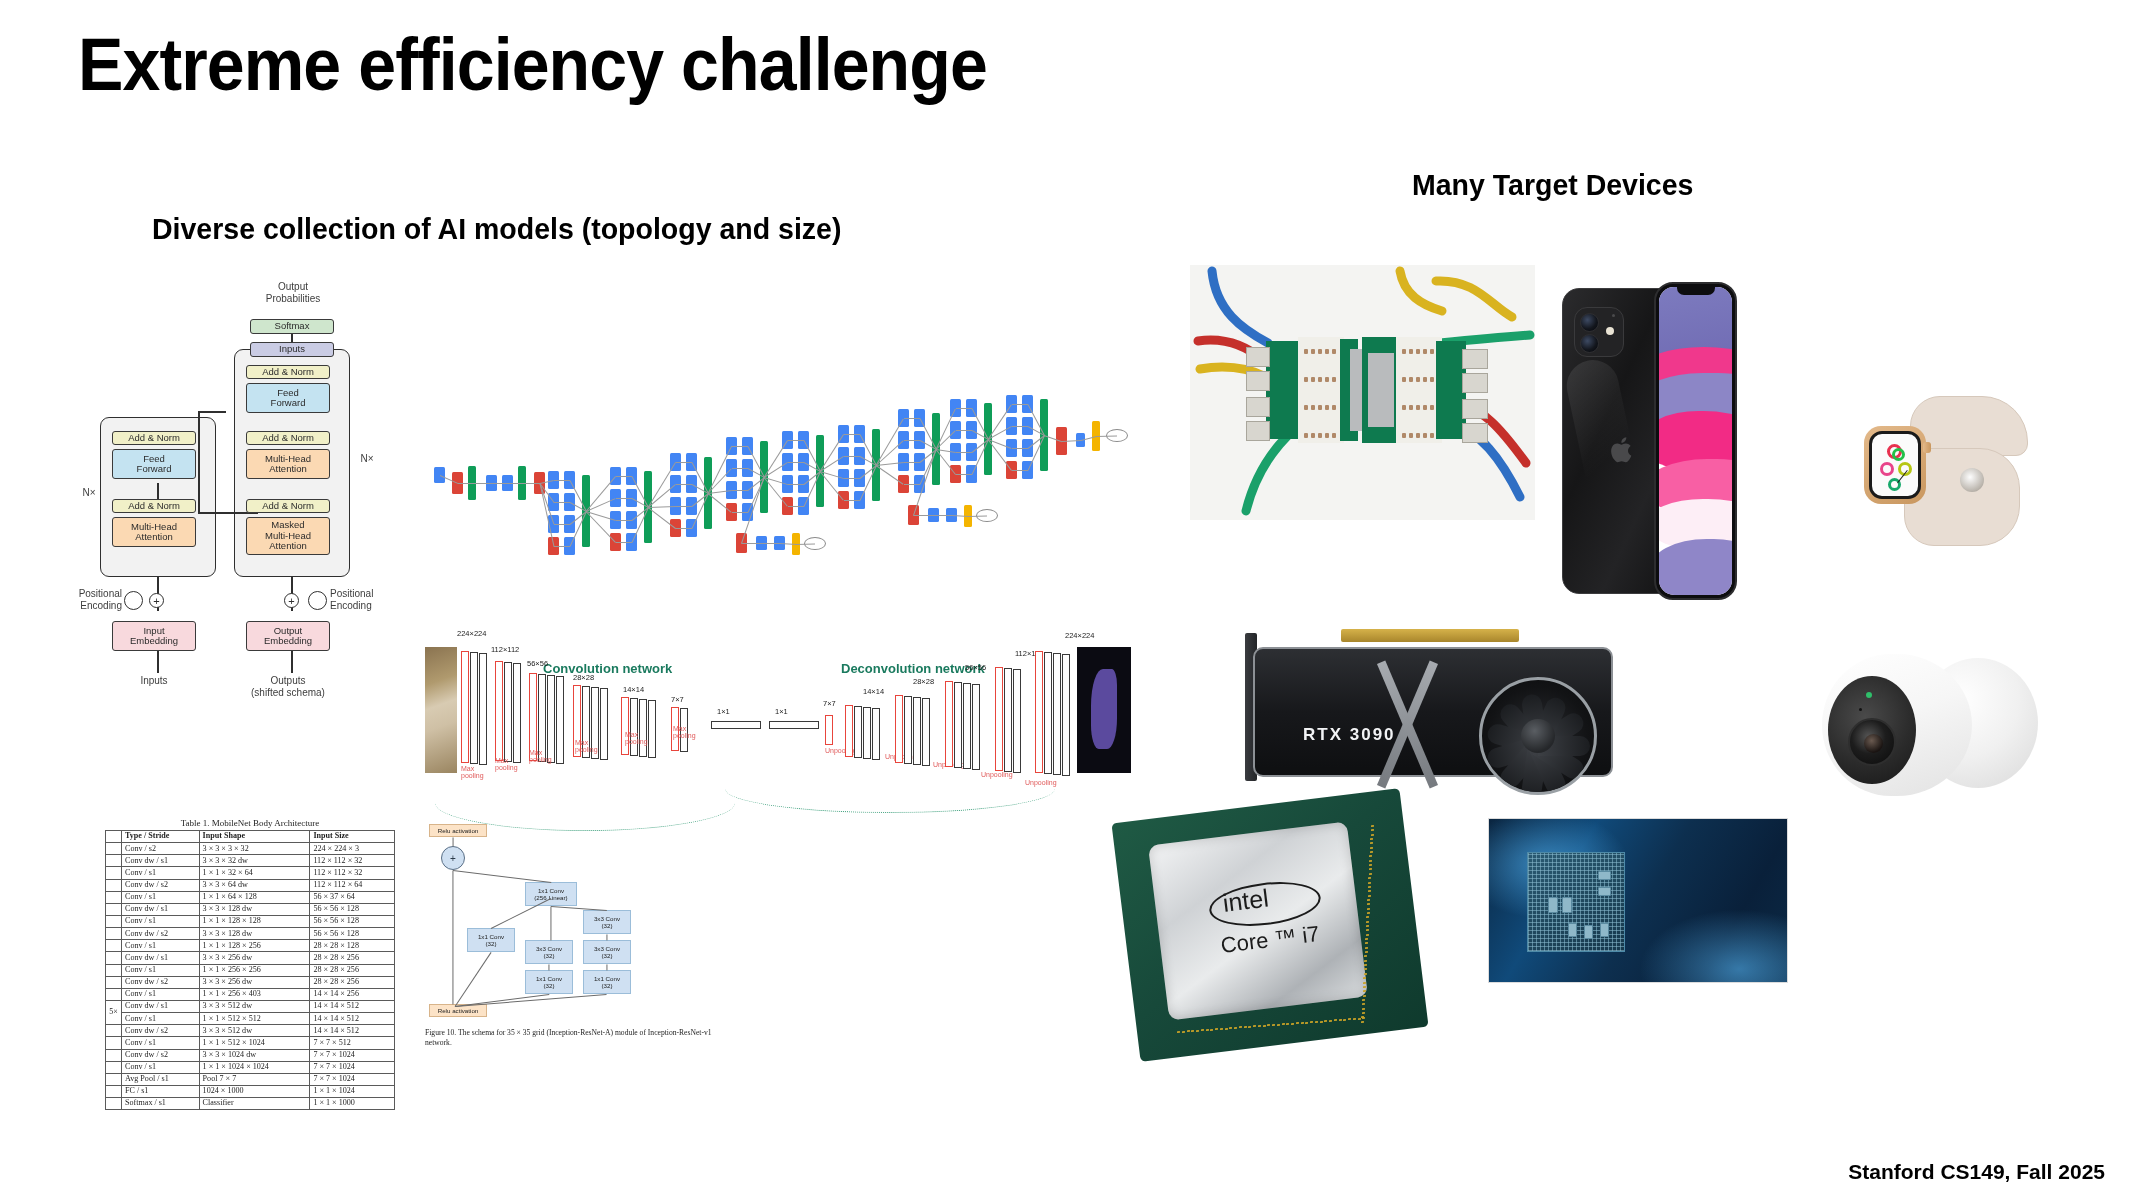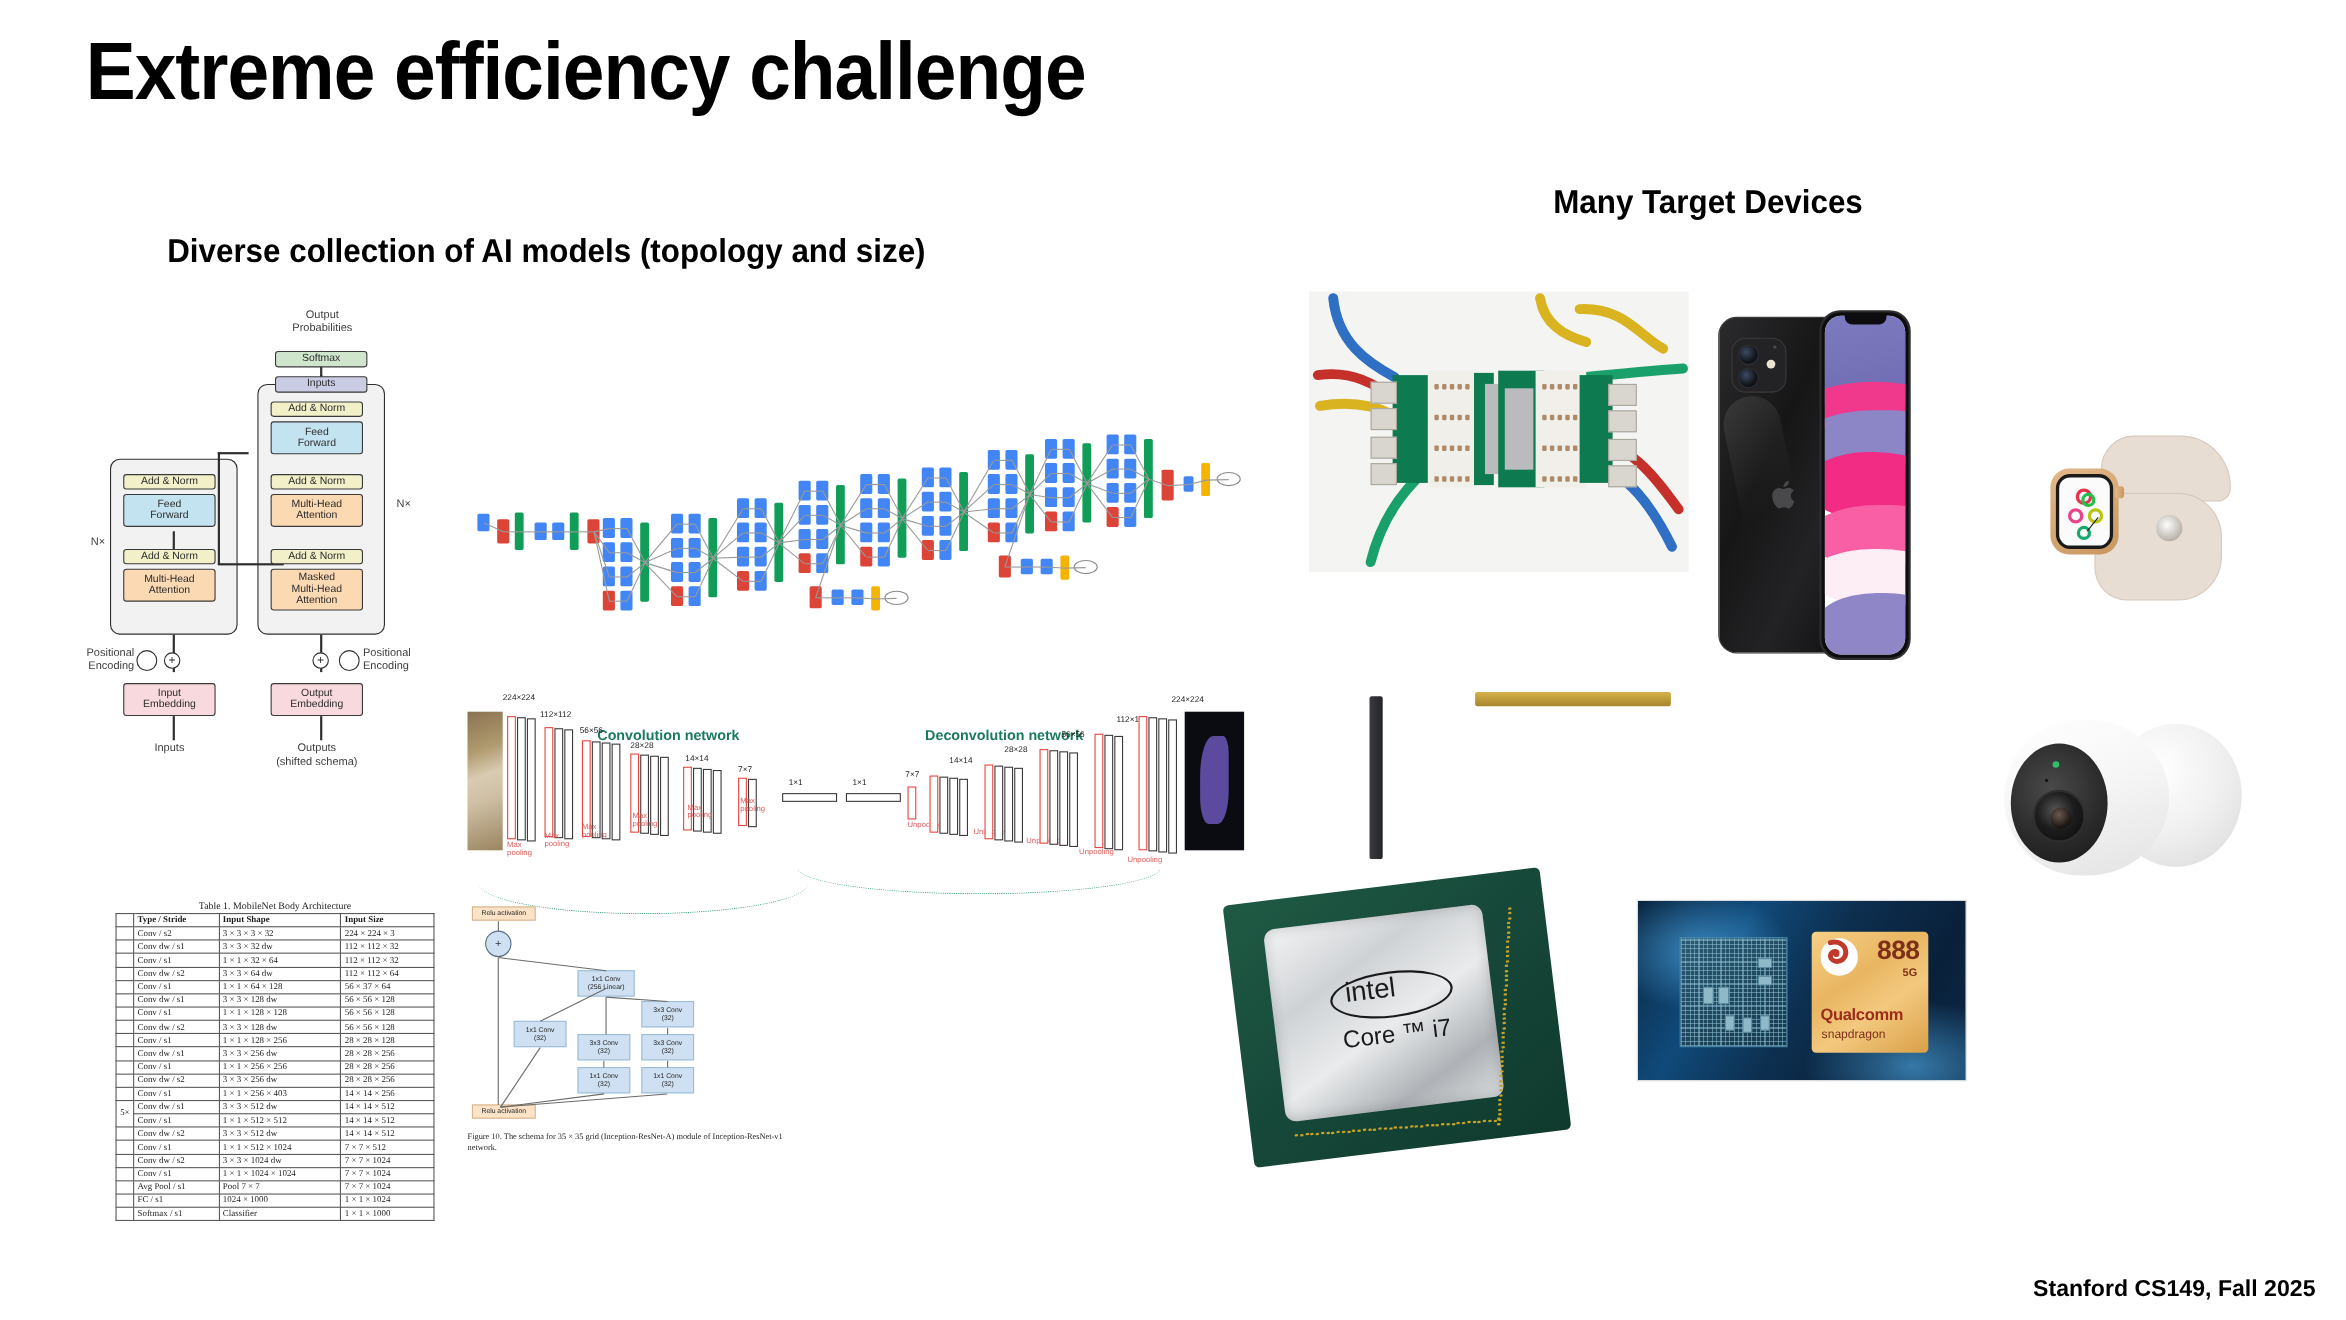--- a/index.html
+++ b/index.html
@@ -1029,20 +1029,39 @@
       <div class="aw-ring" style="left:16px; top:44px; width:13px; height:13px; border:3.5px solid #17a96b;"></div>
       <div style="position:absolute;left:25px;top:33px;width:1.4px;height:16px;background:#222;transform:rotate(38deg);transform-origin:bottom;"></div>
     </div>
   </div>
   <div class="aw-crown"></div>
 </div>
 
 <div id="gpu" class="dev">
   <div class="gpu-bracket"></div>
   <div class="gpu-pcie"></div>
+  <div class="gpu-body">
+    <div class="gpu-x" style="left:148px; top:8px; width:9px; height:135px; transform:rotate(23deg);"></div>
+    <div class="gpu-x" style="left:148px; top:8px; width:9px; height:135px; transform:rotate(-23deg);"></div>
+    <div class="gpu-label">RTX 3090</div>
+    <div class="gpu-fan">
+        <div class="gpu-blade" style="transform: rotate(327.273deg);"></div>
+        <div class="gpu-blade" style="transform: rotate(294.545deg);"></div>
+        <div class="gpu-blade" style="transform: rotate(261.818deg);"></div>
+        <div class="gpu-blade" style="transform: rotate(229.091deg);"></div>
+        <div class="gpu-blade" style="transform: rotate(196.364deg);"></div>
+        <div class="gpu-blade" style="transform: rotate(163.636deg);"></div>
+        <div class="gpu-blade" style="transform: rotate(130.909deg);"></div>
+        <div class="gpu-blade" style="transform: rotate(98.1818deg);"></div>
+        <div class="gpu-blade" style="transform: rotate(65.4545deg);"></div>
+        <div class="gpu-blade" style="transform: rotate(32.7273deg);"></div>
+        <div class="gpu-blade" style="transform: rotate(0deg);"></div>
+      <div class="gpu-hub"></div>
+    </div>
+  </div>
 </div>
 
 <div id="nestcam" class="dev">
   <div class="nc-rear"></div>
   <div class="nc-body">
     <div class="nc-face">
       <div class="nc-led"></div>
       <div class="nc-mic"></div>
       <div class="nc-lens">
         <div class="nc-lens-in"></div>
@@ -1150,24 +1169,13 @@
   <div class="sd-glow" style="left:150px; top:90px; width:200px; height:120px;"></div>
   <div class="sd-die">
     <div class="sd-pad" style="left:20px; top:44px; width:10px; height:16px;"></div>
     <div class="sd-pad" style="left:34px; top:44px; width:10px; height:16px;"></div>
     <div class="sd-pad" style="left:70px; top:18px; width:13px; height:9px;"></div>
     <div class="sd-pad" style="left:70px; top:34px; width:13px; height:9px;"></div>
     <div class="sd-pad" style="left:40px; top:70px; width:9px; height:14px;"></div>
     <div class="sd-pad" style="left:56px; top:72px; width:9px; height:14px;"></div>
     <div class="sd-pad" style="left:72px; top:70px; width:9px; height:14px;"></div>
   </div>
-  <div class="sd-chip">
-    <div class="sd-swirl">
-      <svg viewBox="0 0 34 34" width="34" height="34">
-        <path d="M9 4c7-2 14 2 14 9 0 5-4 8-8 8-3 0-6-2-6-5 0-2 2-4 4-4 1 0 2 .5 2 1.5 0 .8-.6 1.3-1.3 1.3" fill="none" stroke="#c0392b" stroke-width="4.5" stroke-linecap="round"></path>
-      </svg>
-    </div>
-    <div class="sd-num">888</div>
-    <div class="sd-5g">5G</div>
-    <div class="sd-q">Qualcomm</div>
-    <div class="sd-snap">snapdragon</div>
-  </div>
 </div>
 
 </body></html>

